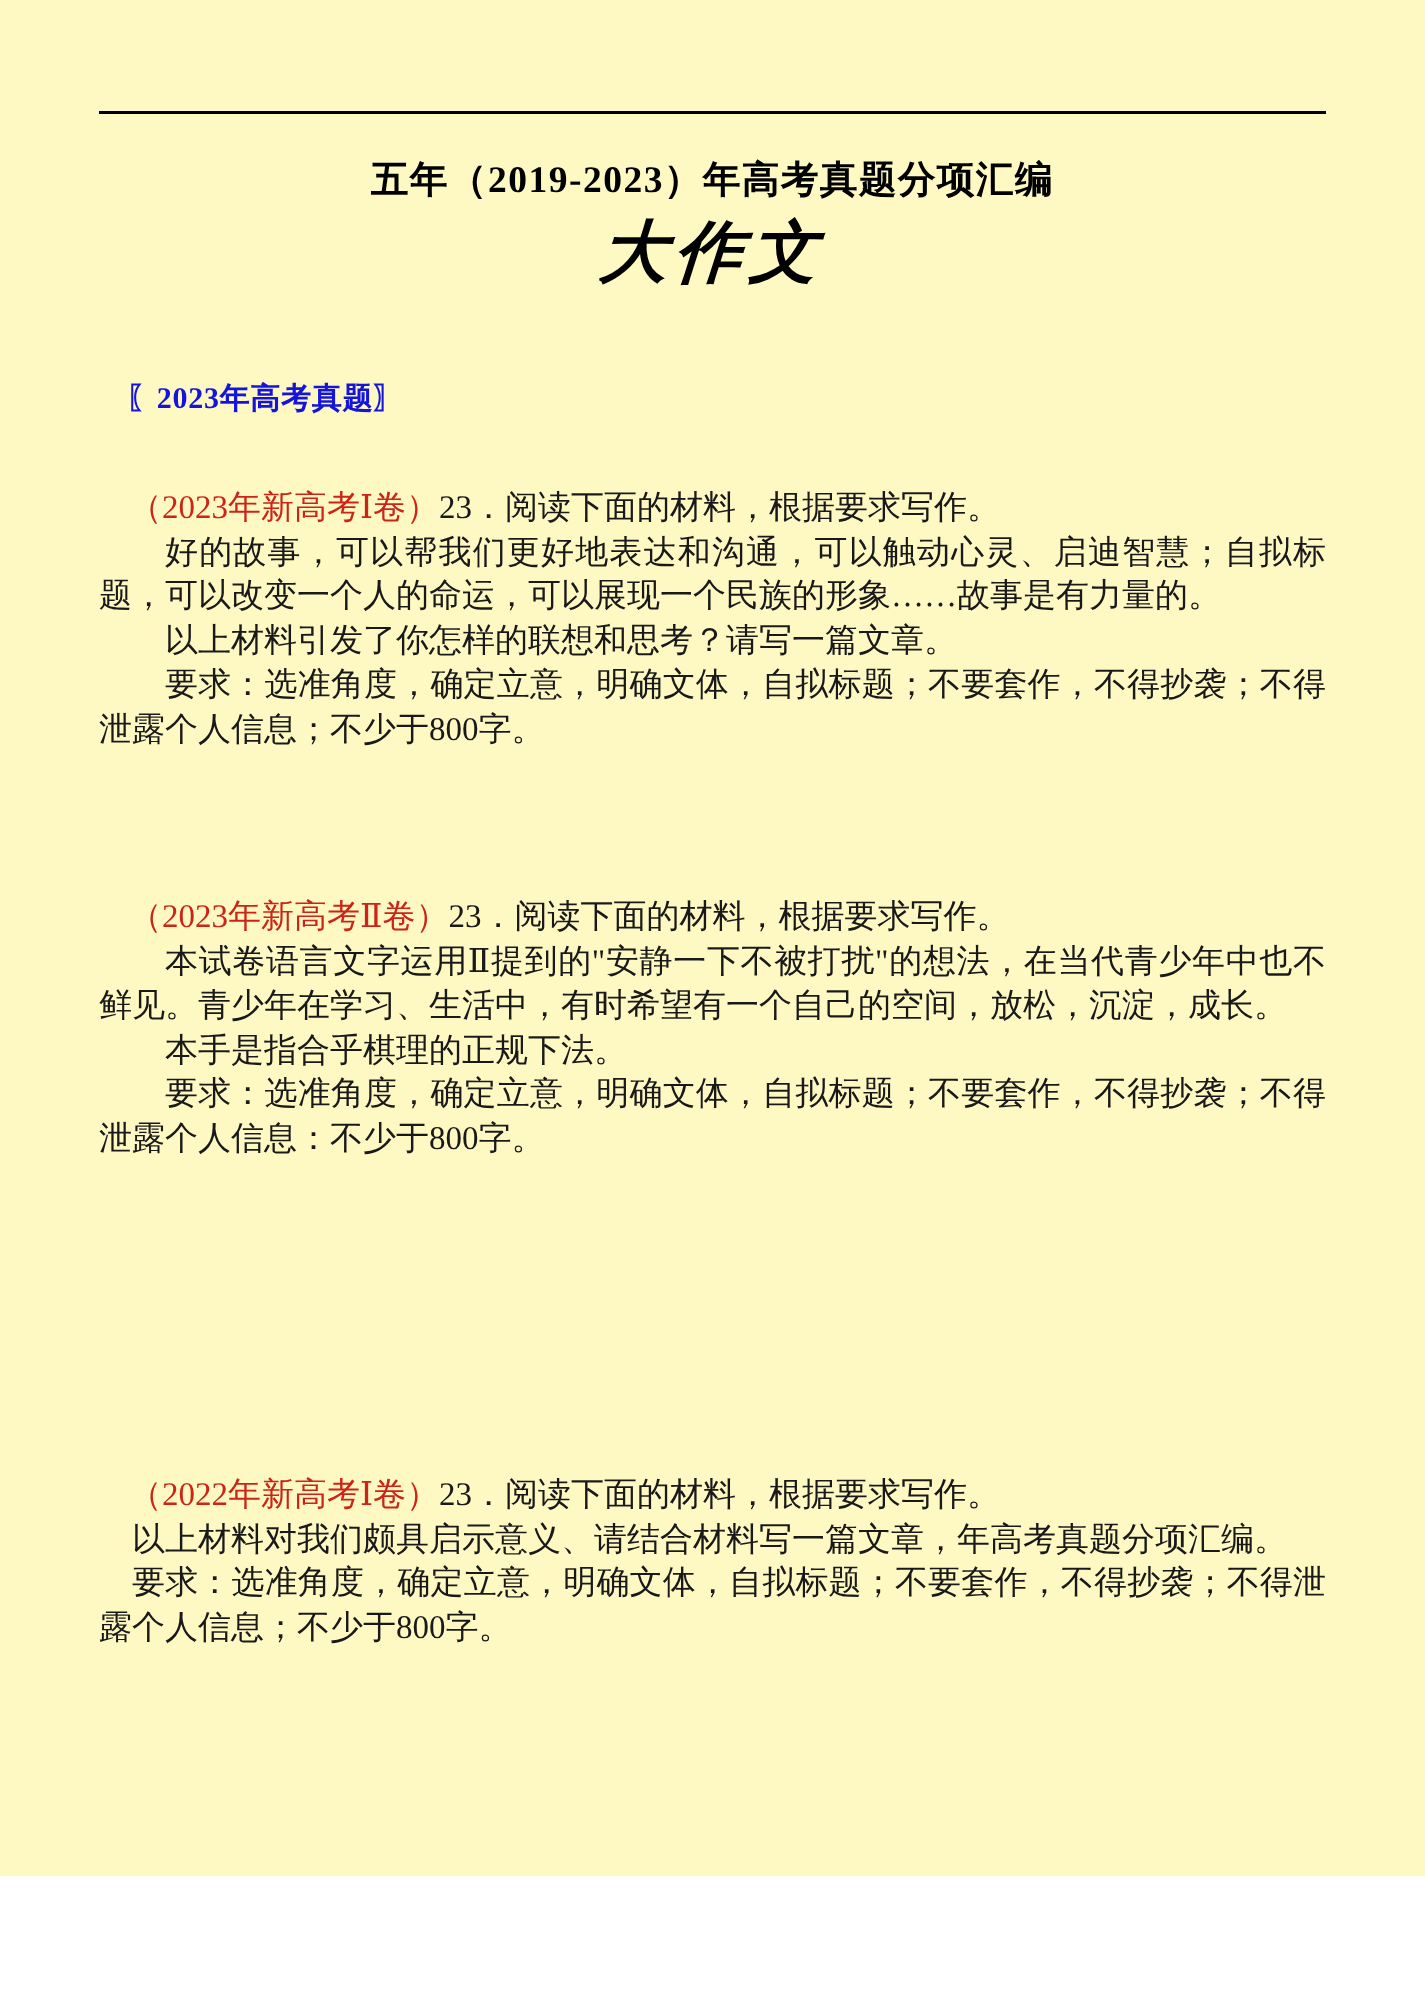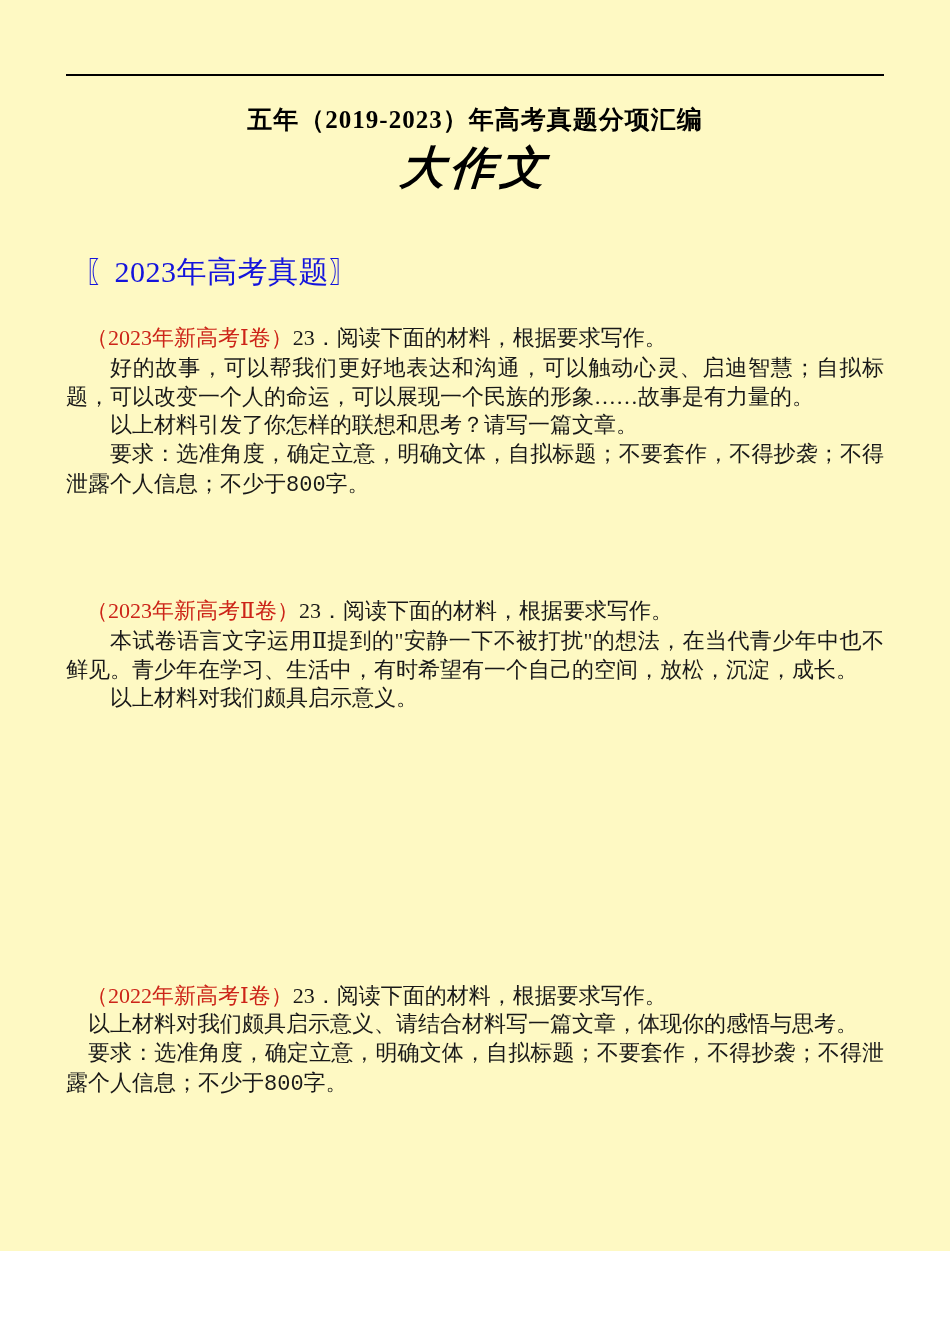--- a/index.html
+++ b/index.html
@@ -11,41 +11,41 @@
   .doc-title{
     position:absolute;top:103px;left:0;width:950px;margin:0;text-align:center;
     font-size:25px;font-weight:bold;color:#000;letter-spacing:1px;
   }
   .doc-subtitle{
     position:absolute;top:138px;left:0;width:950px;margin:0;text-align:center;
     font-size:45px;font-weight:bold;font-style:italic;letter-spacing:5px;color:#000;
     transform:skewX(-4deg);
   }
   .sec-heading{
-    position:absolute;left:84px;margin:0;font-size:30px;font-weight:normal;
+    position:absolute;left:84px;margin:0;font-size:20px;font-weight:bold;
     color:#1414DC;letter-spacing:0.5px;white-space:nowrap;
   }
   .sec-2023{top:252px;}
   .sec-2022{top:905px;}
   .question{
     position:absolute;left:66px;width:818px;font-size:22px;line-height:29.5px;
     text-align:justify;color:#191919;
   }
   .q1{top:323px;}
   .q2{top:596px;}
   .q3{top:981px;}
   .question p{margin:0;}
   .q-header{text-indent:20px;text-align:left;}
   .tag{color:#CC2418;}
   .lead{color:#191919;}
   .body{text-indent:2em;}
   .indent1{text-indent:1em;}
   .mt{margin-top:5px;}
   .kai{font-family:"Liberation Serif","DejaVu Serif",serif;}
-  .song{font-family:Liberation Mono, monospace;}
+  .song{font-family:Liberation Serif, serif;}
 </style>
 </head>
 <body>
 
 <div class="page">
 
   <div class="top-rule"></div>
 
   <h1 class="doc-title">五年（2019-2023）年高考真题分项汇编</h1>
 
@@ -56,23 +56,24 @@
   <div class="question q1">
     <p class="q-header"><span class="tag">（2023年新高考Ⅰ卷）</span><span class="lead">23．阅读下面的材料，根据要求写作。</span></p>
     <p class="body kai">好的故事，可以帮我们更好地表达和沟通，可以触动心灵、启迪智慧；自拟标题，可以改变一个人的命运，可以展现一个民族的形象……故事是有力量的。</p>
     <p class="body song">以上材料引发了你怎样的联想和思考？请写一篇文章。</p>
     <p class="body song">要求：选准角度，确定立意，明确文体，自拟标题；不要套作，不得抄袭；不得泄露个人信息；不少于800字。</p>
   </div>
 
   <div class="question q2">
     <p class="q-header"><span class="tag">（2023年新高考Ⅱ卷）</span><span class="lead">23．阅读下面的材料，根据要求写作。</span></p>
     <p class="body kai">本试卷语言文字运用Ⅱ提到的"安静一下不被打扰"的想法，在当代青少年中也不鲜见。青少年在学习、生活中，有时希望有一个自己的空间，放松，沉淀，成长。</p>
-    <p class="body song">以上材料对我们颇具启示意义。</p>
+    <p class="body song">本手是指合乎棋理的正规下法。</p>
+    <p class="body song">要求：选准角度，确定立意，明确文体，自拟标题；不要套作，不得抄袭；不得泄露个人信息：不少于800字。</p>
   </div>
 
 
   <div class="question q3">
     <p class="q-header"><span class="tag">（2022年新高考Ⅰ卷）</span><span class="lead">23．阅读下面的材料，根据要求写作。</span></p>
-    <p class="indent1 song mt">以上材料对我们颇具启示意义、请结合材料写一篇文章，体现你的感悟与思考。</p>
+    <p class="indent1 song mt">以上材料对我们颇具启示意义、请结合材料写一篇文章，年高考真题分项汇编。</p>
     <p class="indent1 song mt">要求：选准角度，确定立意，明确文体，自拟标题；不要套作，不得抄袭；不得泄露个人信息；不少于800字。</p>
   </div>
 
 </div>
 
 </body></html>

